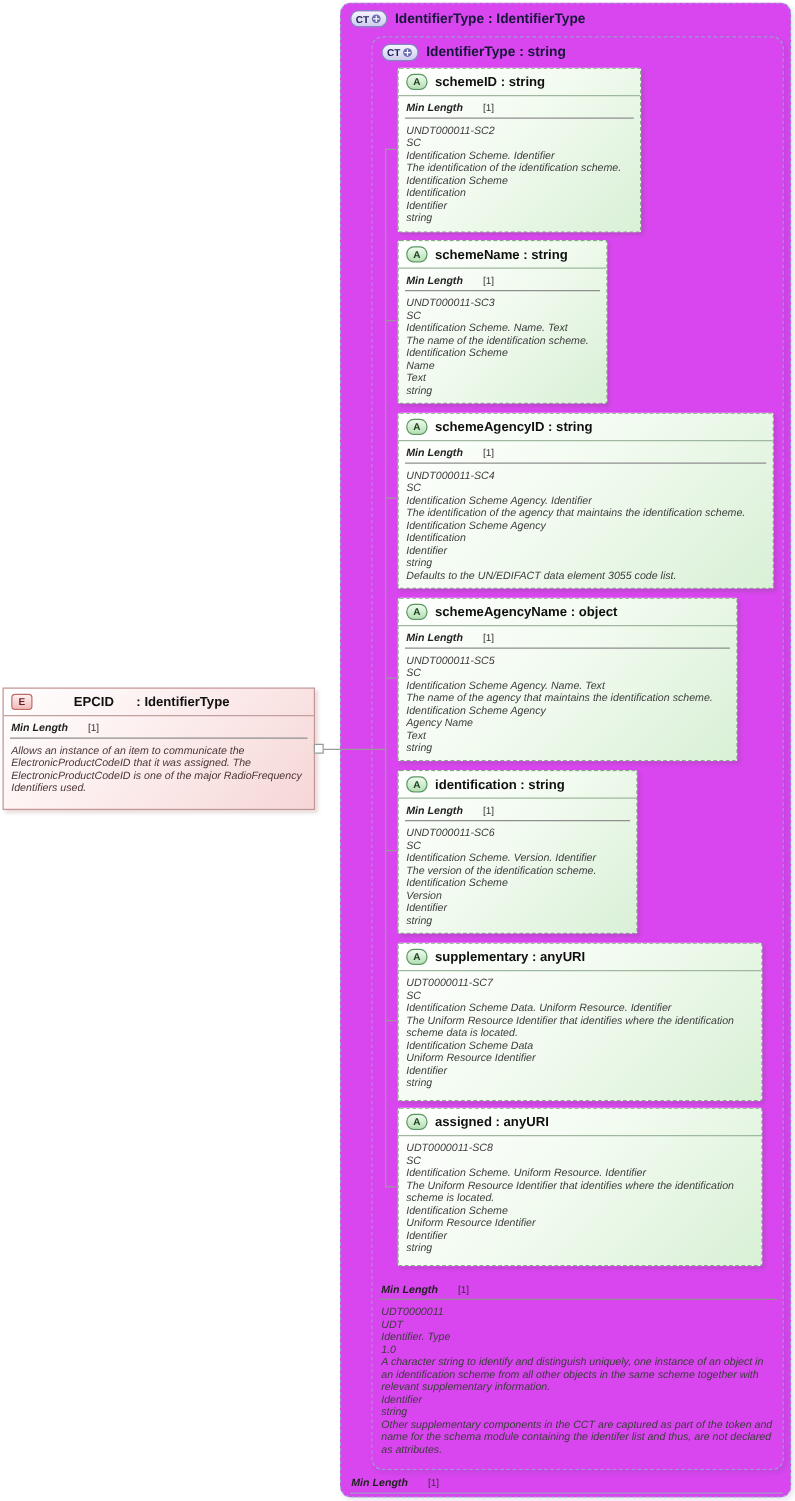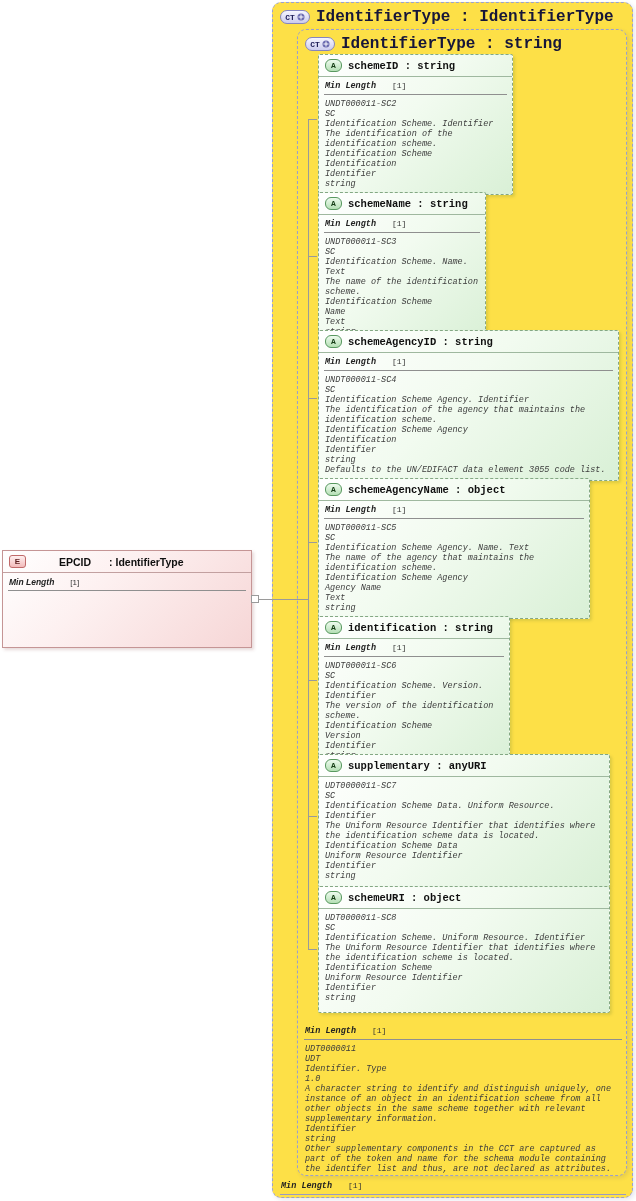--- a/index.html
+++ b/index.html
@@ -7,31 +7,30 @@
   body {
     position: relative;
     background: #ffffff;
     font-family: "Liberation Sans", sans-serif;
     overflow: hidden;
   }
 
   
   .ct-box {
     position: absolute;
-    background: #fde047;
+    background: #d946ef;
     border: 1px dashed #9a9fce;
     border-radius: 9px;
     box-shadow: 2px 2px 4px rgba(60,60,120,0.12);
-    font-family: Liberation Mono, monospace;
   }
   .outer-ct { left: 272px; top: 2px; width: 361px; height: 1196px; }
   .inner-ct { left: 24px; top: 26px; width: 330px; height: 1147px; }
 
   .ct-header { display: flex; align-items: center; gap: 6px; padding: 5px 7px 3px 7px; }
-  .ct-title { font-weight: bold; font-size: 16px; color: #16163a; }
+  .ct-title { font-weight: bold; font-size: 11px; color: #16163a; }
 
   
   .badge {
     display: inline-flex; align-items: center; justify-content: center;
     font-weight: bold; flex: 0 0 auto;
   }
   .badge-ct {
     min-width: 30px; height: 14px; gap: 2px; padding: 0 3px;
     border: 1px solid #8585c0; border-radius: 7px;
     background: linear-gradient(#f6f6ff, #ccccee);
@@ -259,21 +258,21 @@
 The Uniform Resource Identifier that identifies where the identification scheme data is located.
 Identification Scheme Data
 Uniform Resource Identifier
 Identifier
 string</div>
     </div>
 
     <div class="attr-box a7">
       <div class="attr-header">
         <span class="badge badge-a">A</span>
-        <span class="attr-title">schemeURI : object</span>
+        <span class="attr-title">assigned : anyURI</span>
       </div>
       <div class="doc">UDT0000011-SC8
 SC
 Identification Scheme. Uniform Resource. Identifier
 The Uniform Resource Identifier that identifies where the identification scheme is located.
 Identification Scheme
 Uniform Resource Identifier
 Identifier
 string</div>
     </div>
@@ -305,20 +304,21 @@
 <div class="element-box">
   <div class="element-header">
     <span class="badge badge-e">E</span>
     <span class="element-name">EPCID</span>
     <span class="element-type">: IdentifierType</span>
   </div>
   <div class="facet-row">
     <span class="facet-name">Min Length</span>
     <span class="facet-value">[1]</span>
   </div>
+  <div class="doc">Allows an instance of an item to communicate the ElectronicProductCodeID that it was assigned. The ElectronicProductCodeID is one of the major RadioFrequency Identifiers used.</div>
 </div>
 
 <div class="conn-anchor"></div>
 <div class="cline conn-main"></div>
 <div class="cline conn-trunk"></div>
 <div class="cline stub stub-1"></div>
 <div class="cline stub stub-2"></div>
 <div class="cline stub stub-3"></div>
 <div class="cline stub stub-4"></div>
 <div class="cline stub stub-5"></div>

